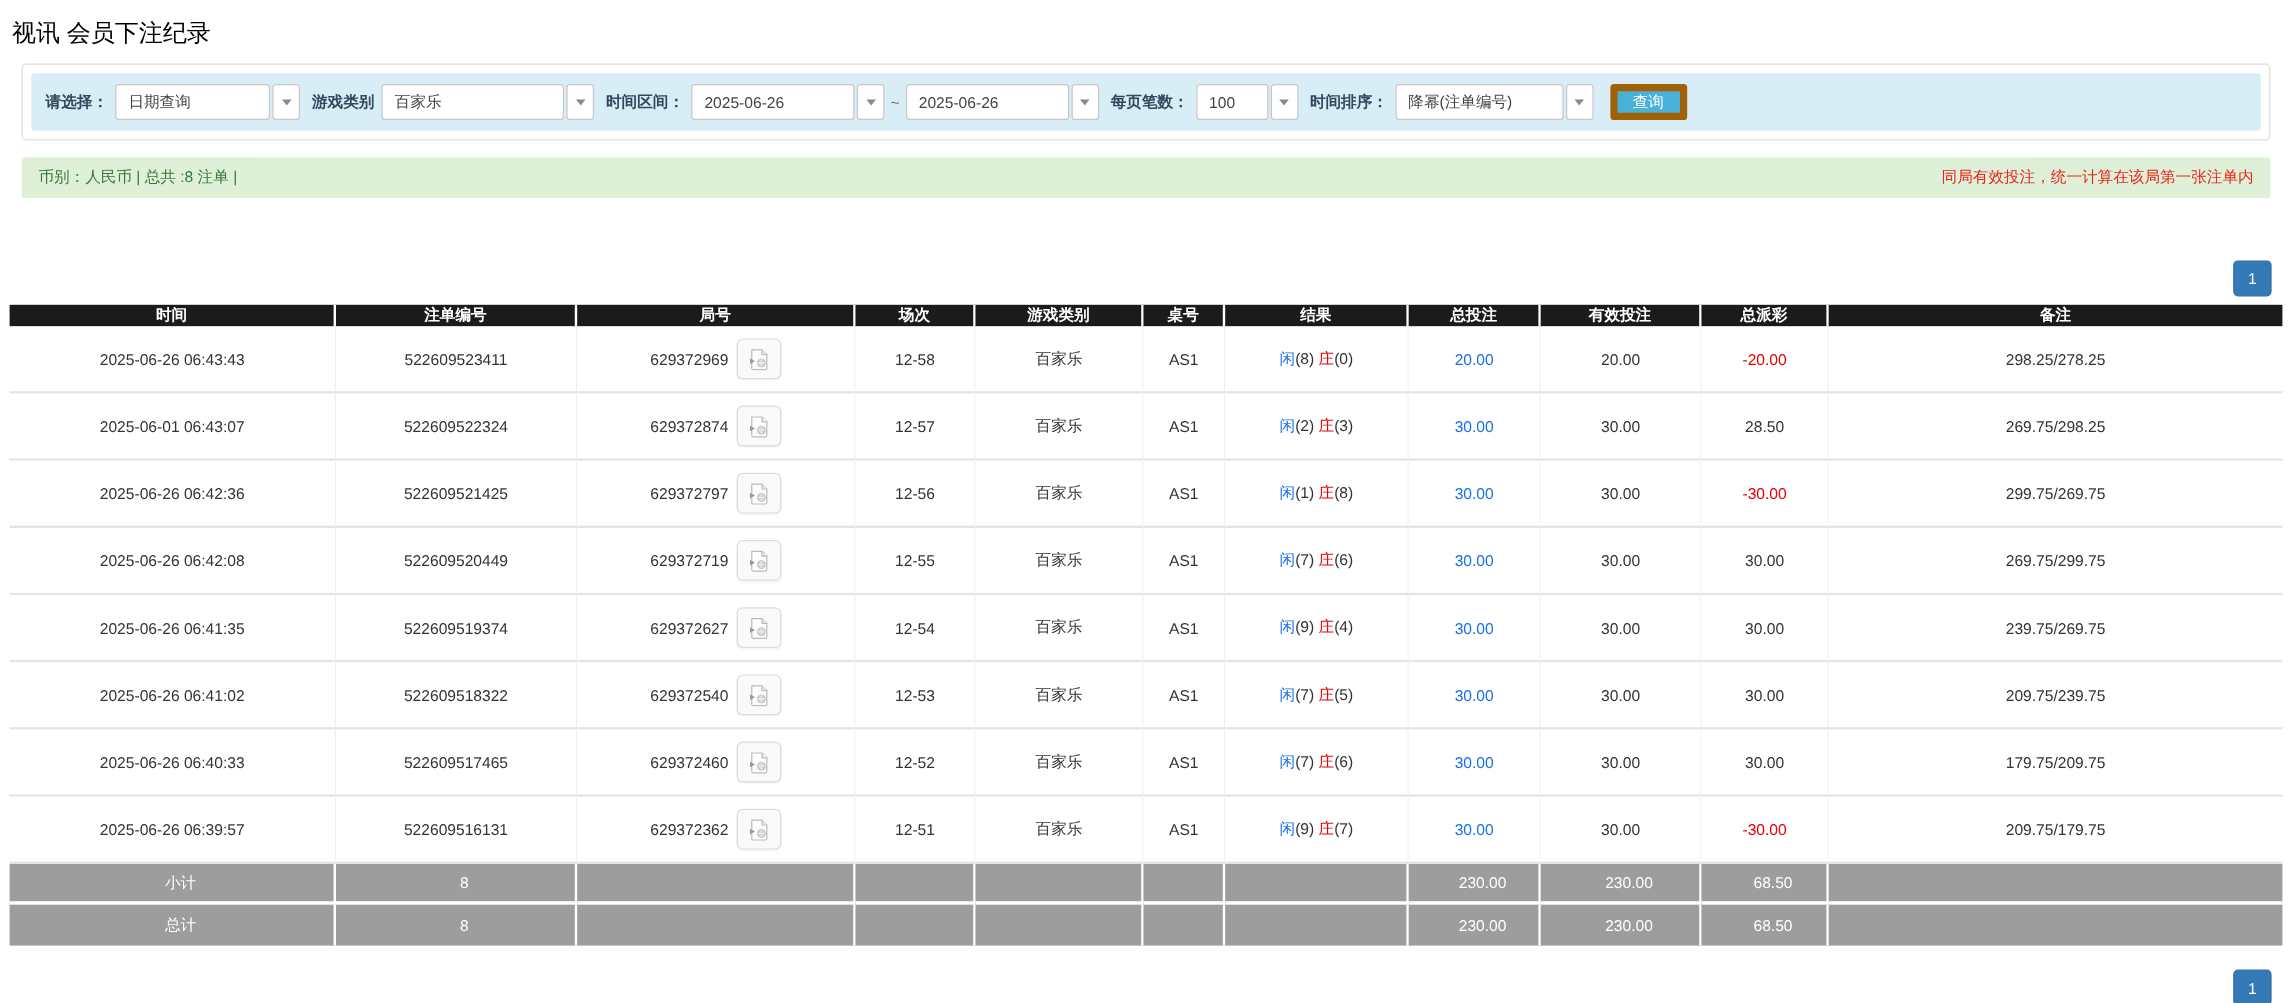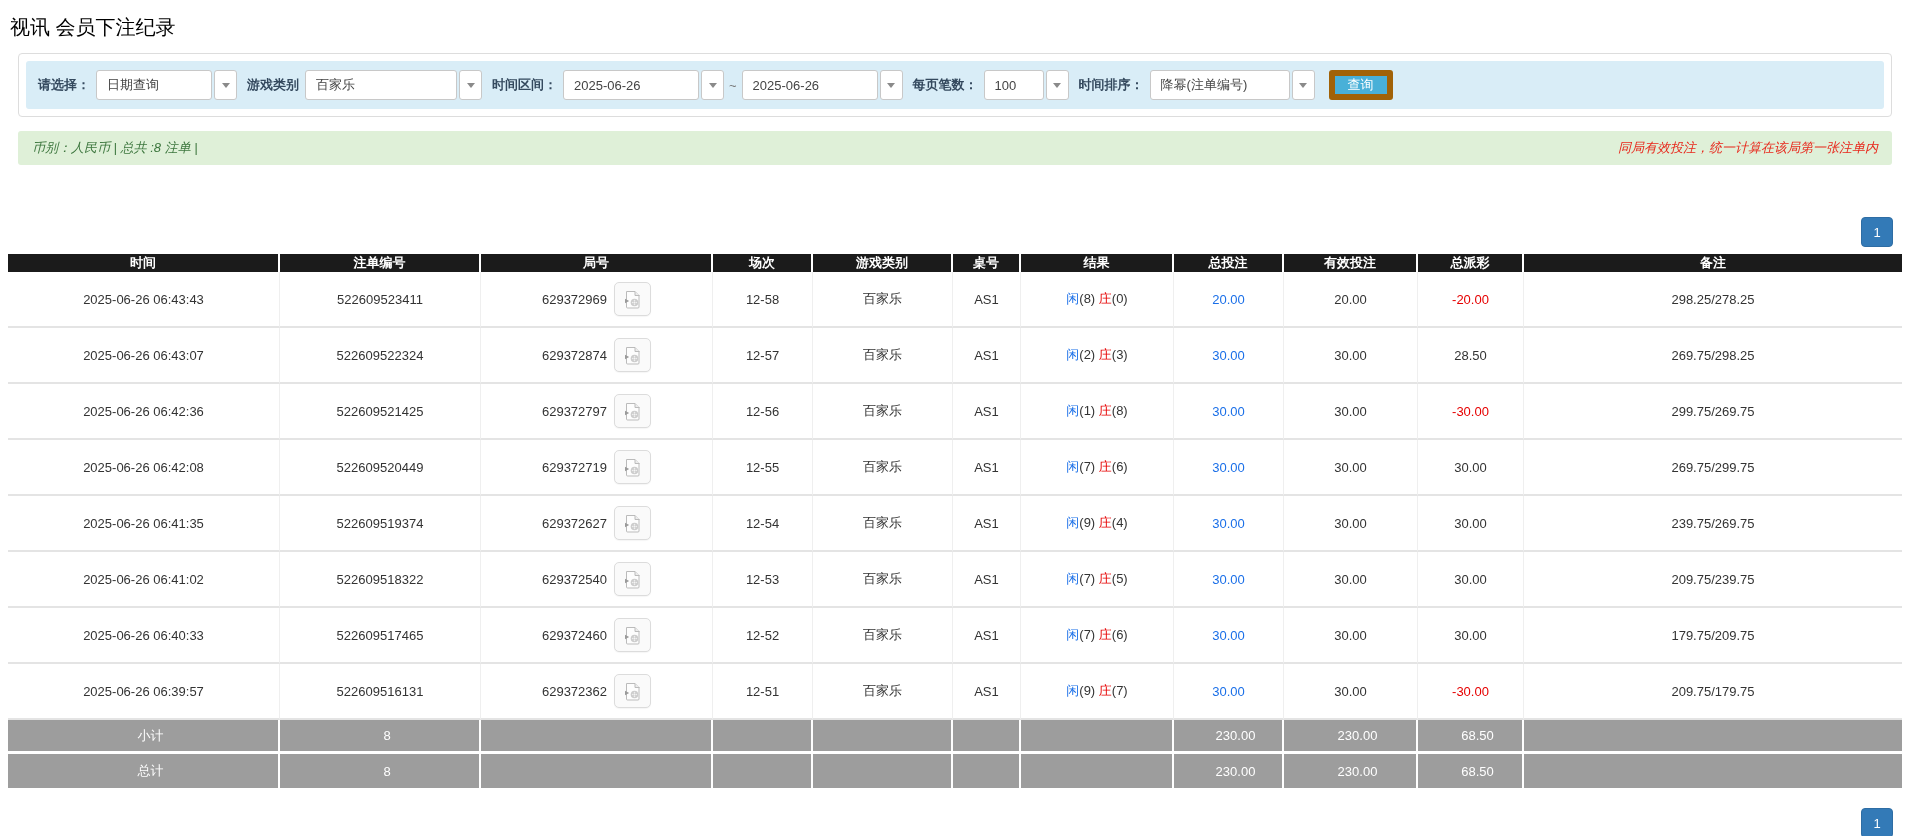--- a/index.html
+++ b/index.html
@@ -16,21 +16,21 @@
     align-items:center; padding:0 10px; font-size:13px; color:#444; }
   .caret-btn { background:#fff; border:1px solid #c8c8c8; border-radius:3px; height:30px; width:23px;
     margin-left:2px; display:inline-flex; align-items:center; justify-content:center; cursor:pointer; }
   .caret { width:0; height:0; border-left:4px solid transparent; border-right:4px solid transparent;
     border-top:5px solid #8a8a8a; display:inline-block; }
   .tilde { color:#777; font-size:13px; margin:0 5px; }
   .search-btn { margin-left:14px; background:#49b0d8; color:#fff; border:6px solid #a16207; border-radius:3px;
     height:30px; padding:0 13px; font-size:13px; cursor:pointer; }
 
   .summary-bar { margin:14px 10px 0 10px; background:#dff0d8; border-radius:3px; height:34px;
-    display:flex; align-items:center; justify-content:space-between; padding:0 14px; font-size:13px;font-style:italic; }
+    display:flex; align-items:center; justify-content:space-between; padding:0 14px; font-size:13px; }
   .summary-left { color:#3c763d; }
   .summary-right { color:#e8271b; }
 
   .pager { display:flex; justify-content:flex-end; margin-right:9px; }
   .pager-top { margin-top:52px; margin-bottom:7px; }
   .pager-bottom { margin-top:20px; }
   .page-btn { width:32px; height:30px; background:#337ab7; border:1px solid #2e6da4; border-radius:4px;
     color:#fff; font-size:13px; cursor:pointer; }
 
   table { width:100%; border-collapse:separate; border-spacing:0; table-layout:fixed;
@@ -58,21 +58,21 @@
 </head>
 <body>
 
 <div class="wrap">
 
   <h1 class="page-title">视讯 会员下注纪录</h1>
 
   <div class="filter-panel">
     <div class="filter-bar">
       <span class="flabel" style="margin-left:2px">请选择：</span>
-      <span class="combo" style="width:116px">
+      <span class="combo" style="width:129px">
           <span>日期查询</span>
         </span>
       <span class="caret-btn">
           <span class="caret"></span>
         </span>
 
       <span class="flabel">游戏类别</span>
       <span class="combo" style="width:152px">
           <span>百家乐</span>
         </span>
@@ -176,21 +176,21 @@
           <td>12-58</td>
           <td>百家乐</td>
           <td>AS1</td>
           <td><span class="res-player">闲</span><span>(8)</span> <span class="res-banker">庄</span><span>(0)</span></td>
           <td><a class="bet-link">20.00</a></td>
           <td>20.00</td>
           <td><span class="neg">-20.00</span></td>
           <td>298.25/278.25</td>
         </tr>
         <tr>
-          <td>2025-06-26 06:43:07</td>
+          <td>2025-06-01 06:43:07</td>
           <td>522609522324</td>
           <td><span class="round-wrap">
               <span>629372874</span>
               <span class="video-btn">
                 <svg width="17" height="19" viewBox="0 0 17 19">
                   <path d="M2.5 1.5h8.5l4 4v11.5a1 1 0 0 1-1 1H3.5a1 1 0 0 1-1-1z" fill="#fdfdfd" stroke="#bbbbbb"></path>
                   <path d="M11 1.5v4h4.5" fill="#ececec" stroke="#bbbbbb"></path>
                   <circle cx="10.5" cy="12.5" r="3.8" fill="#cccccc"></circle>
                   <circle cx="10.5" cy="12.5" r="1" fill="#f5f5f5"></circle>
                   <circle cx="10.5" cy="10.6" r="0.8" fill="#eeeeee"></circle>

